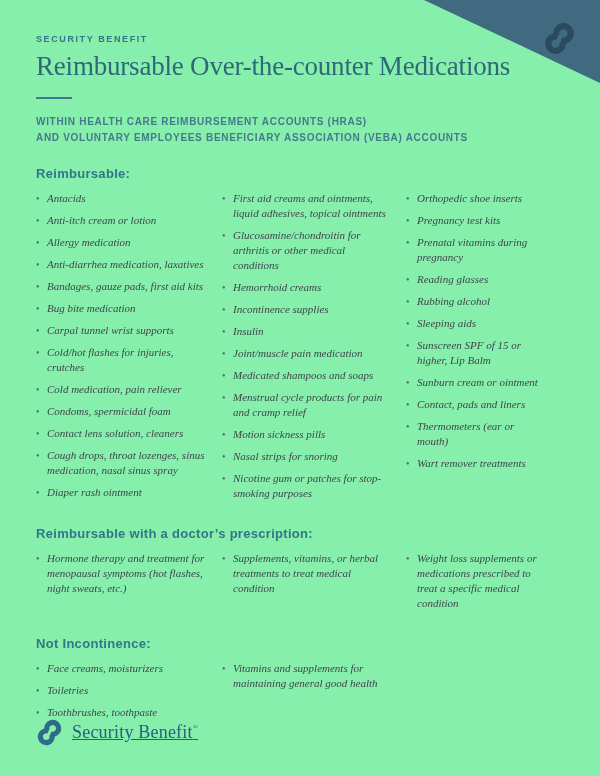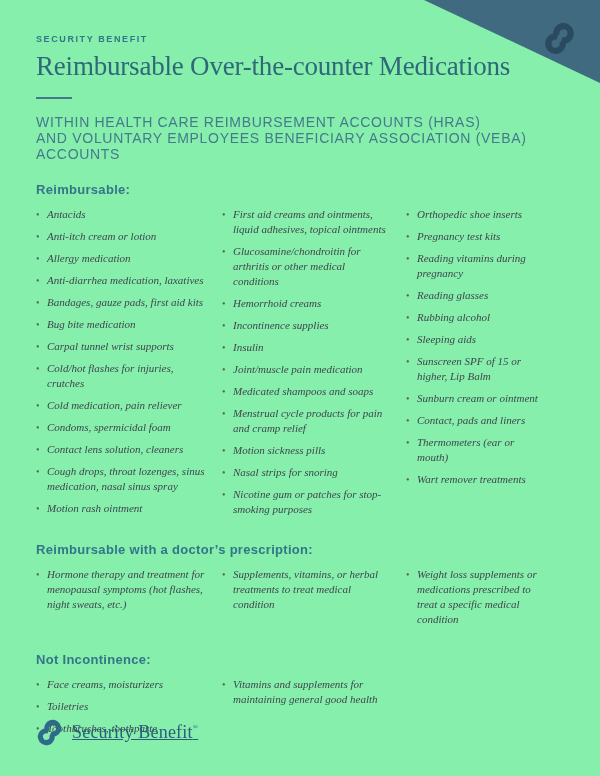--- a/index.html
+++ b/index.html
@@ -45,22 +45,22 @@
   }
   .title{
     font-family:"Liberation Serif",serif;
     font-size:27px;font-weight:400;letter-spacing:-0.2px;
     color:var(--title_teal);
     margin-top:7px;white-space:nowrap;
   }
   .rule{width:36px;height:2px;background:var(--rule);margin-top:15px;}
   .subtitle{
     margin-top:15px;
-    font-size:14px;line-height:16px;letter-spacing:0.7px;
-    font-weight:400;color:var(--subtitle_teal);
+    font-size:10px;line-height:16px;letter-spacing:0.7px;
+    font-weight:700;color:var(--subtitle_teal);
   }
   
   main{padding:0 36px;}
   .section{margin-top:18px;}
   .section:first-child{margin-top:20px;}
   .section-heading{
     font-size:13px;font-weight:700;letter-spacing:0.3px;
     color:var(--accent_teal);
     margin-bottom:10px;
   }
@@ -175,21 +175,21 @@
             <li class="item">
               <span class="bullet">•</span>
               <span class="item-text">Contact lens solution, cleaners</span>
             </li>
             <li class="item">
               <span class="bullet">•</span>
               <span class="item-text">Cough drops, throat lozenges, sinus medication, nasal sinus spray</span>
             </li>
             <li class="item">
               <span class="bullet">•</span>
-              <span class="item-text">Motion rash ointment</span>
+              <span class="item-text">Diaper rash ointment</span>
             </li>
           </ul>
           <ul>
             <li class="item">
               <span class="bullet">•</span>
               <span class="item-text">First aid creams and ointments, liquid adhesives, topical ointments</span>
             </li>
             <li class="item">
               <span class="bullet">•</span>
               <span class="item-text">Glucosamine/chondroitin for arthritis or other medical conditions</span>
@@ -235,21 +235,21 @@
             <li class="item">
               <span class="bullet">•</span>
               <span class="item-text">Orthopedic shoe inserts</span>
             </li>
             <li class="item">
               <span class="bullet">•</span>
               <span class="item-text">Pregnancy test kits</span>
             </li>
             <li class="item">
               <span class="bullet">•</span>
-              <span class="item-text">Reading vitamins during pregnancy</span>
+              <span class="item-text">Prenatal vitamins during pregnancy</span>
             </li>
             <li class="item">
               <span class="bullet">•</span>
               <span class="item-text">Reading glasses</span>
             </li>
             <li class="item">
               <span class="bullet">•</span>
               <span class="item-text">Rubbing alcohol</span>
             </li>
             <li class="item">

